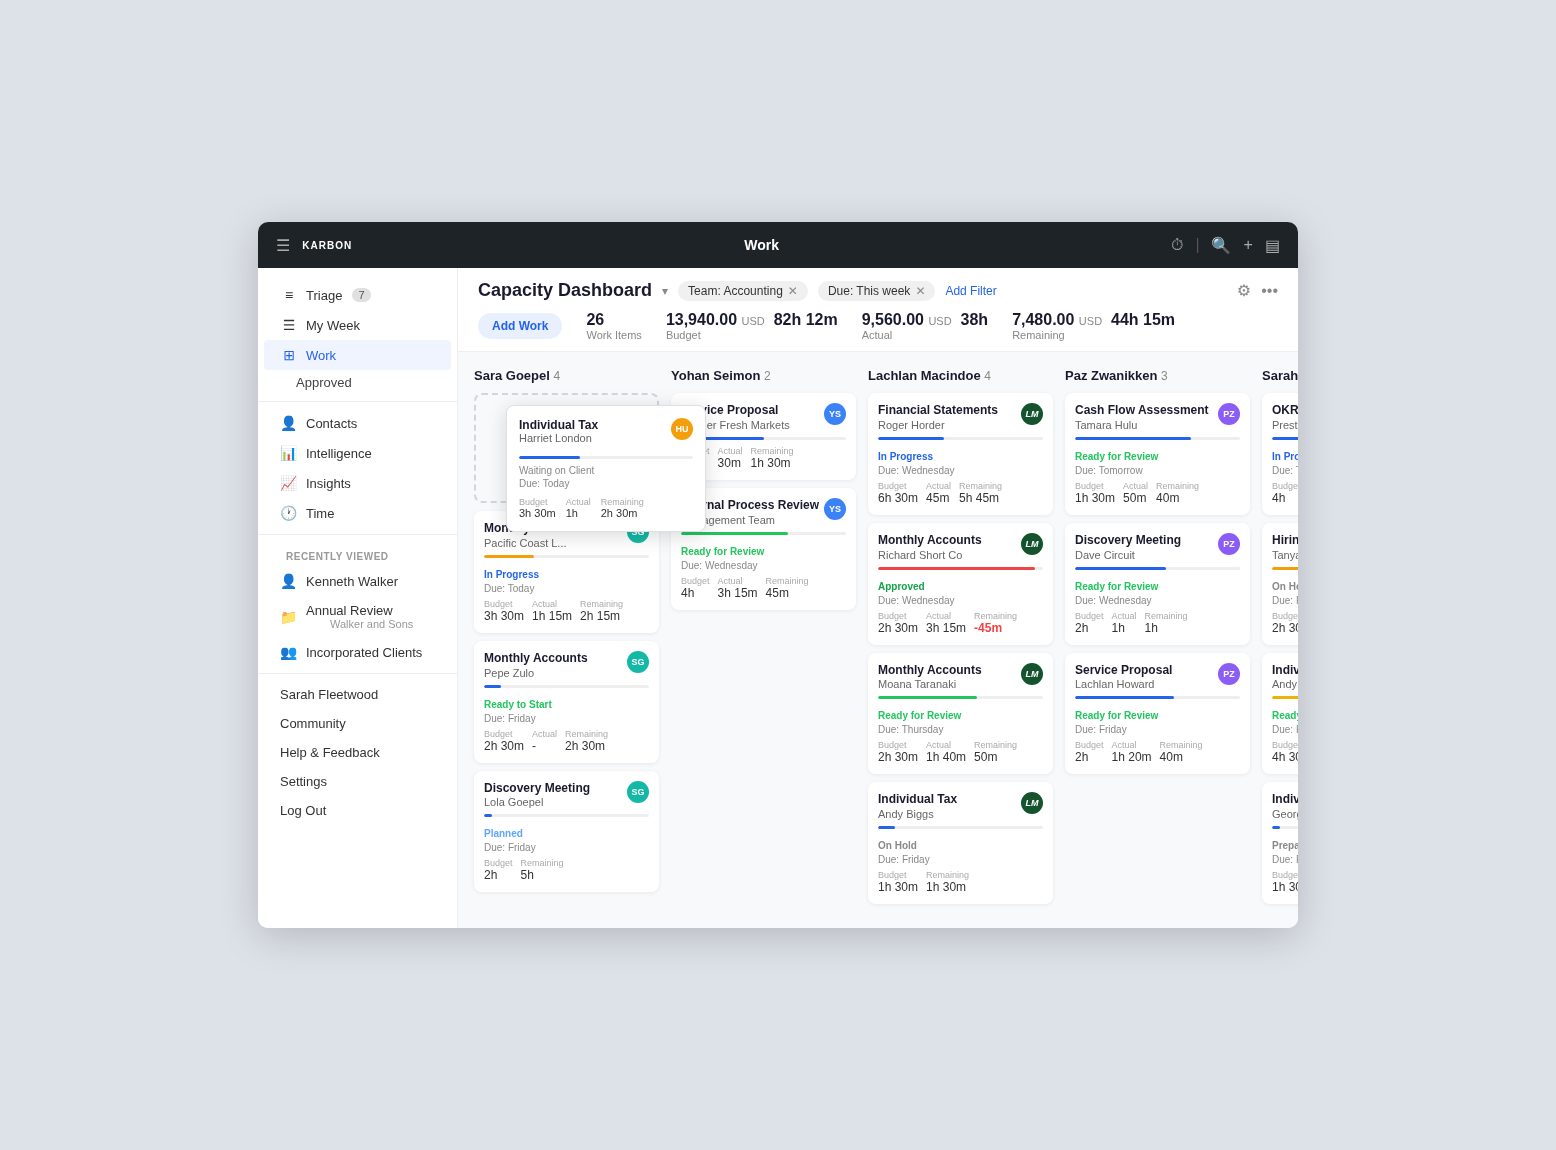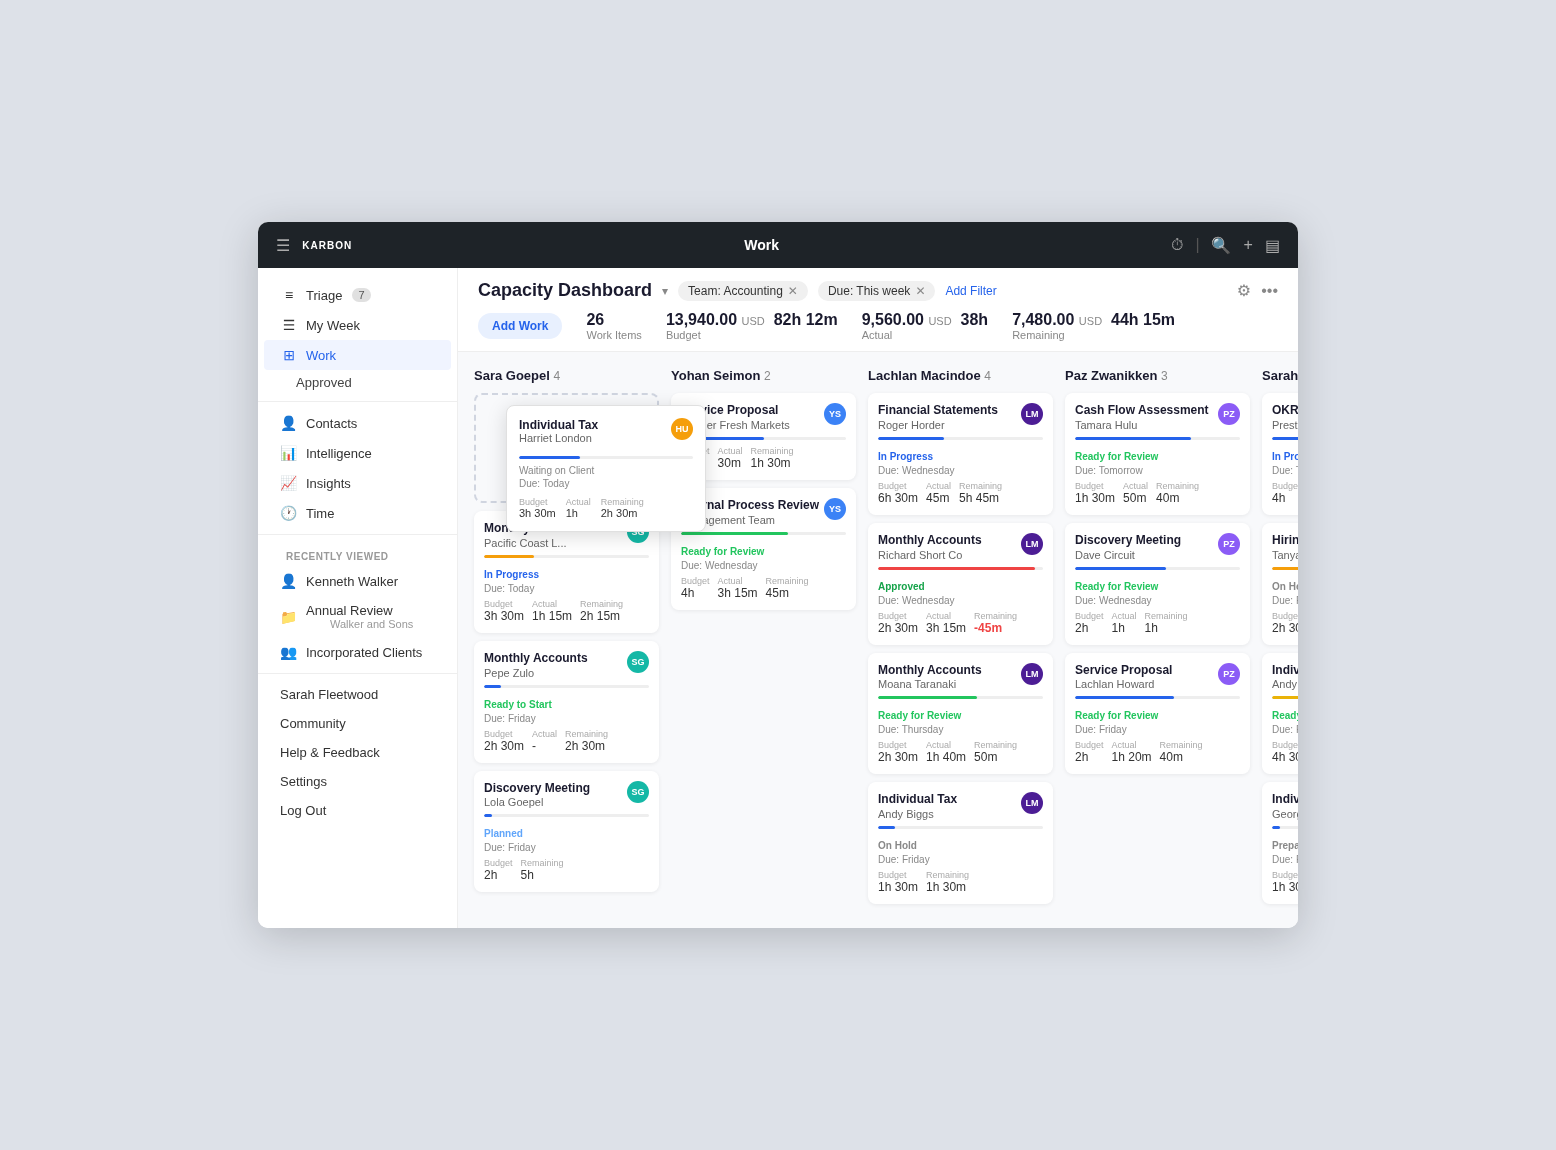--- a/index.html
+++ b/index.html
@@ -299,21 +299,21 @@
       background: #f8f9fb;
       border: 2px dashed #d0d5e0;
       border-radius: 8px;
       height: 110px;
       margin-bottom: 8px;
     }
 
     
     .av-teal { background: #14b8a6; }
     .av-blue { background: #3b82f6; }
-    .av-orange { background: #4c1d95; }
+    .av-orange { background: #14532d; font-style: italic; }
     .av-purple { background: #8b5cf6; }
     .av-amber { background: #f59e0b; }
   </style>
 </head>
 <body>
 
 <div class="app-window">
 
   <div class="top-nav">
     <span class="hamburger-icon">☰</span>

